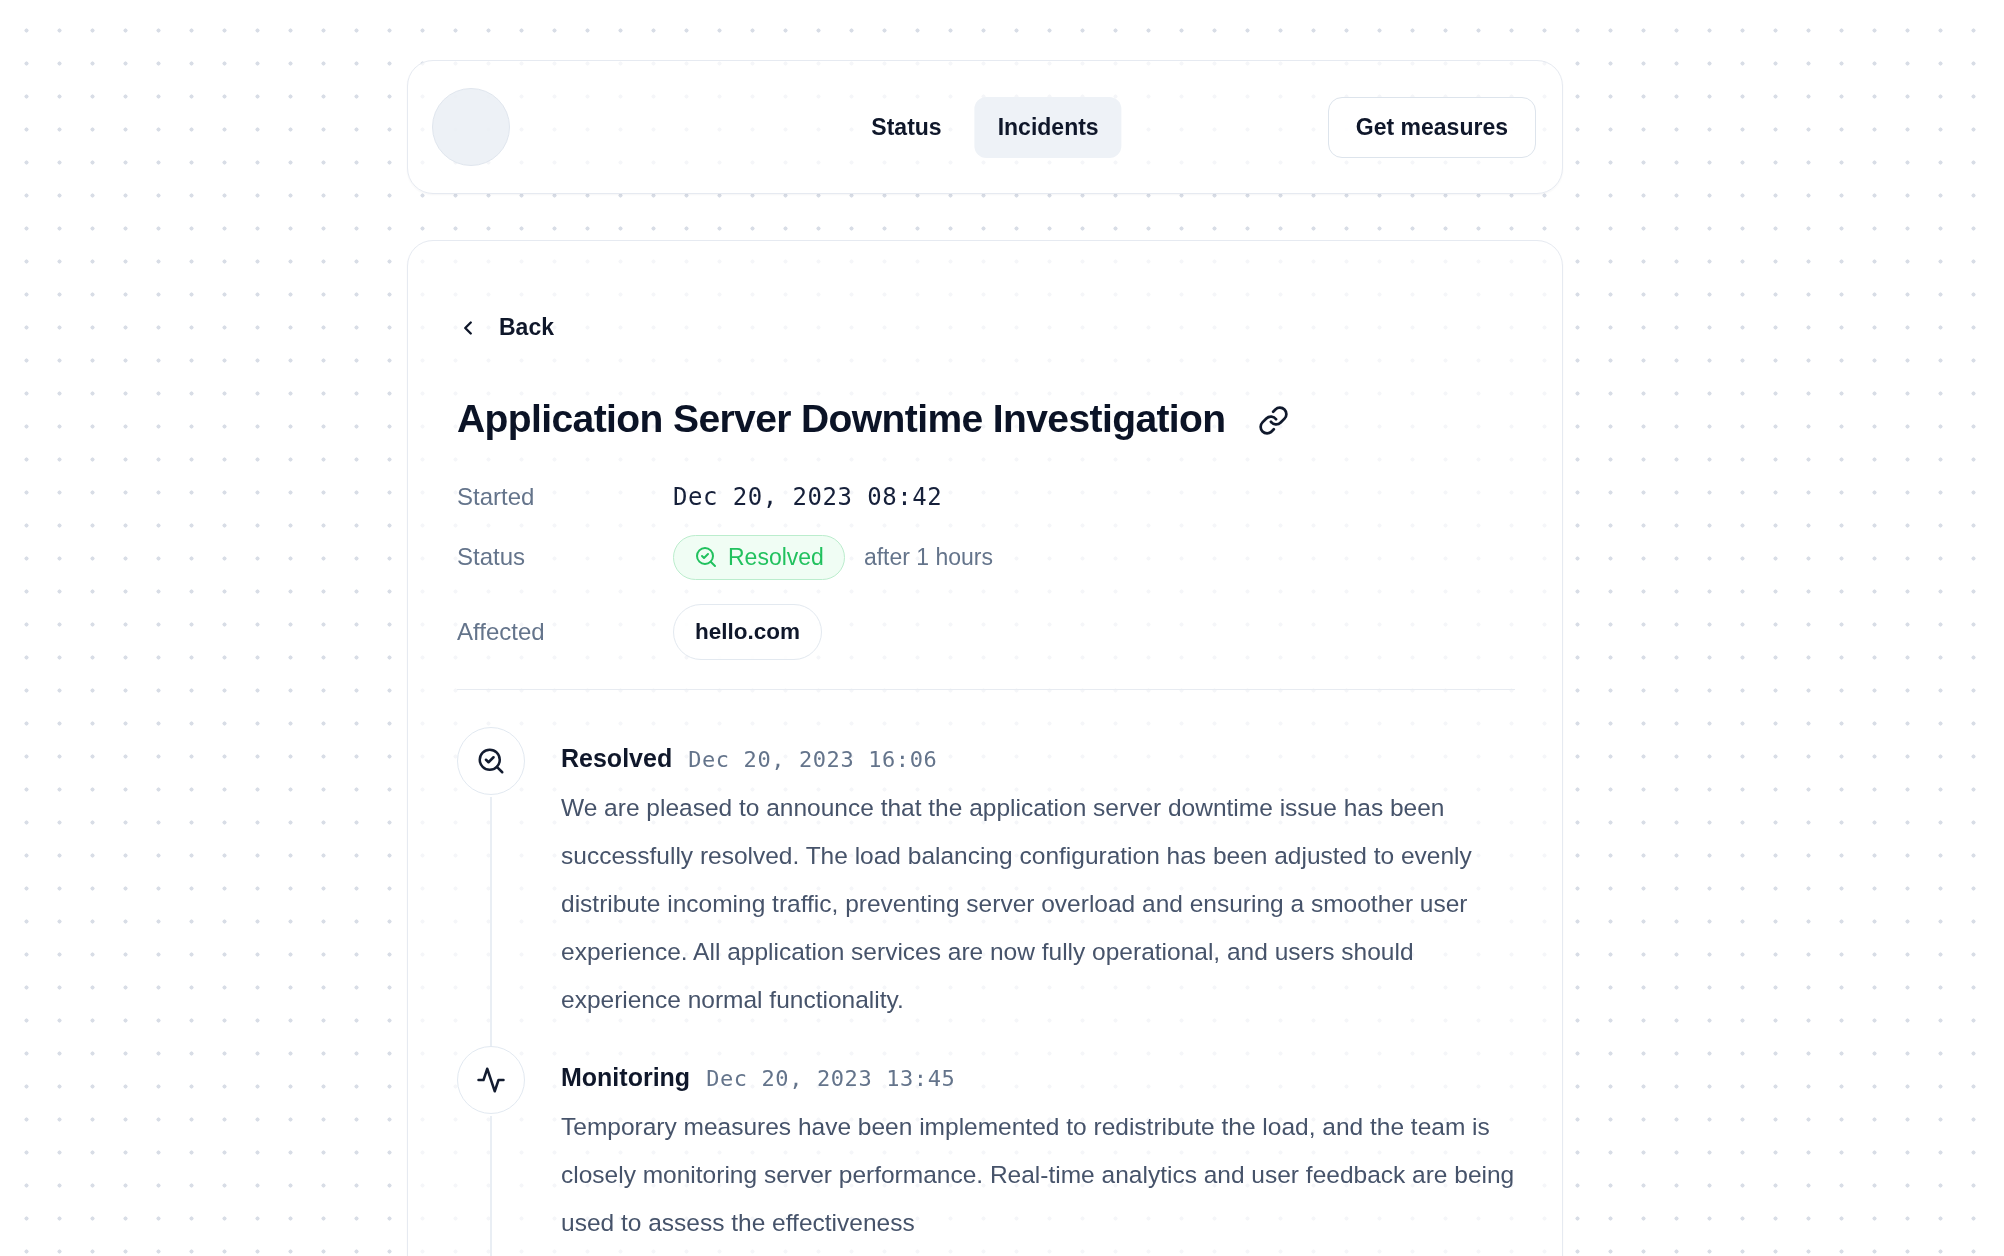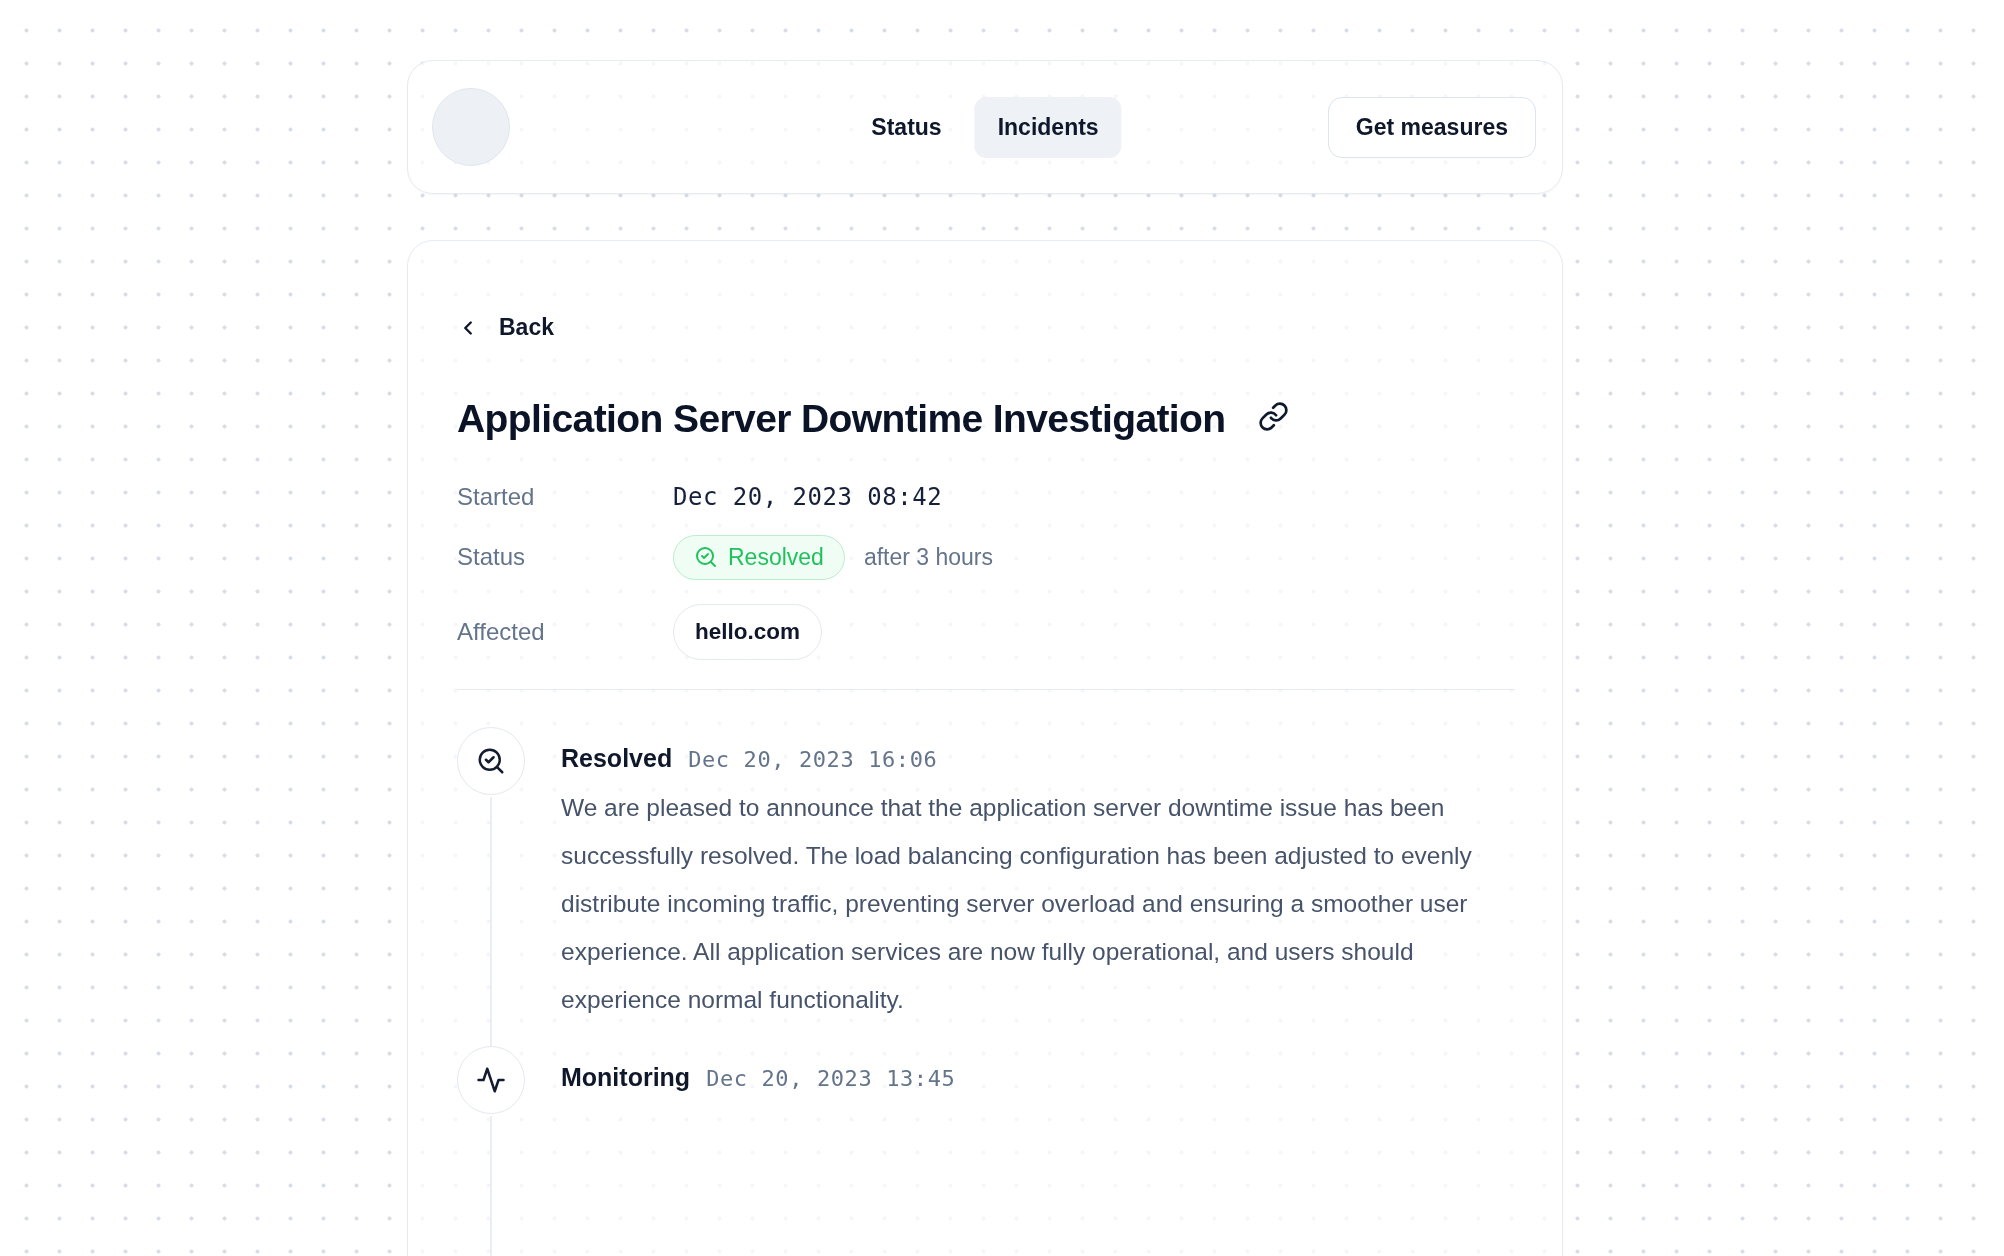--- a/index.html
+++ b/index.html
@@ -86,20 +86,21 @@
     align-items: center;
     gap: 20px;
     font-size: 23px;
     font-weight: 700;
     color: #0f172a;
     cursor: pointer;
   }
   .title-row {
     margin-top: 54px;
     display: flex;
+    align-items: center;
     gap: 32px;
   }
   .page-title {
     margin: 0;
     font-size: 39px;
     font-weight: 700;
     letter-spacing: -0.6px;
     color: #0b1326;
   }
   .link-icon-btn {
@@ -263,21 +264,21 @@
       <span class="status-badge">
         <span>
           <svg width="24" height="24" viewBox="0 0 24 24" fill="none" stroke="currentColor" stroke-width="2" stroke-linecap="round" stroke-linejoin="round">
               <path d="m8 11 2 2 4-4"></path>
               <circle cx="11" cy="11" r="8"></circle>
               <path d="m21 21-4.3-4.3"></path>
             </svg>
         </span>
         <span>Resolved</span>
       </span>
-      <span class="status-suffix">after 3 hours</span>
+      <span class="status-suffix">after 1 hours</span>
     </div>
 
     <div class="meta-label">Affected</div>
     <div class="meta-value-row">
       <span class="affected-pill">hello.com</span>
     </div>
   </div>
 
   <hr class="divider">
 
@@ -305,16 +306,17 @@
         <span>
           <svg width="30" height="30" viewBox="0 0 24 24" fill="none" stroke="currentColor" stroke-width="2" stroke-linecap="round" stroke-linejoin="round">
               <path d="M22 12h-4l-3 9L9 3l-3 9H2"></path>
             </svg>
         </span>
       </div>
       <div class="t-head">
         <h3 class="t-title">Monitoring</h3>
         <span class="mono t-timestamp">Dec 20, 2023 13:45</span>
       </div>
+      <p class="t-body">Temporary measures have been implemented to redistribute the load, and the team is closely monitoring server performance. Real-time analytics and user feedback are being used to assess the effectiveness</p>
     </article>
 
   </section>
 </main>
 
 </body></html>

